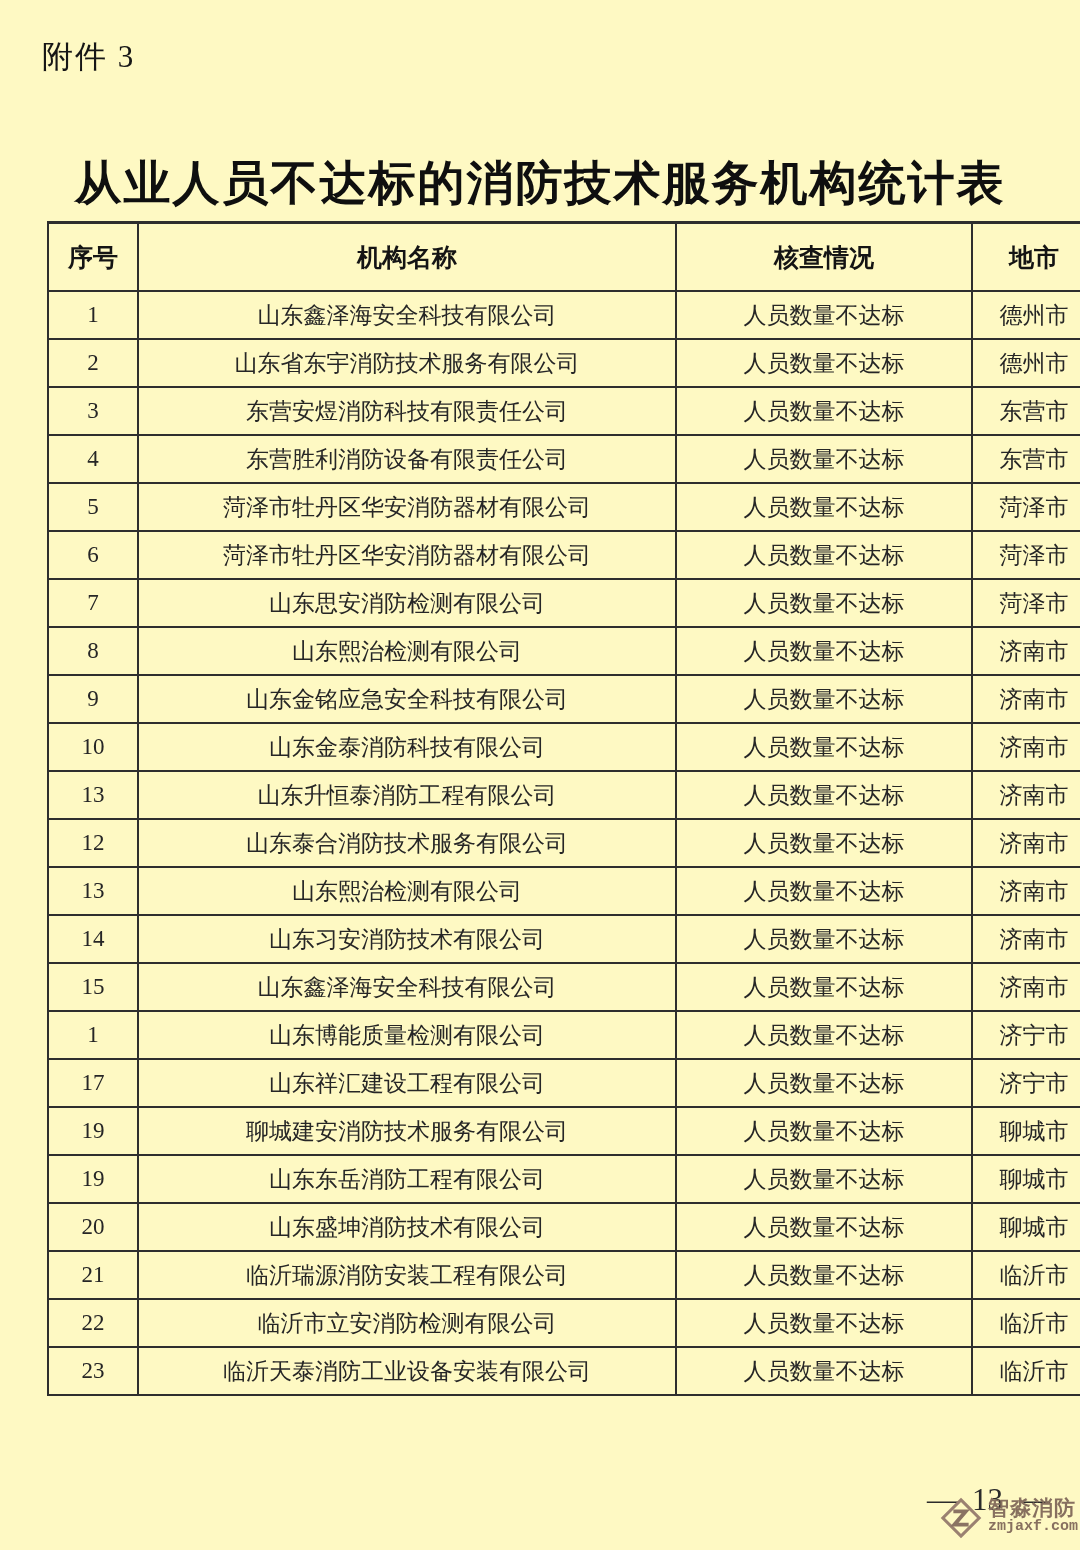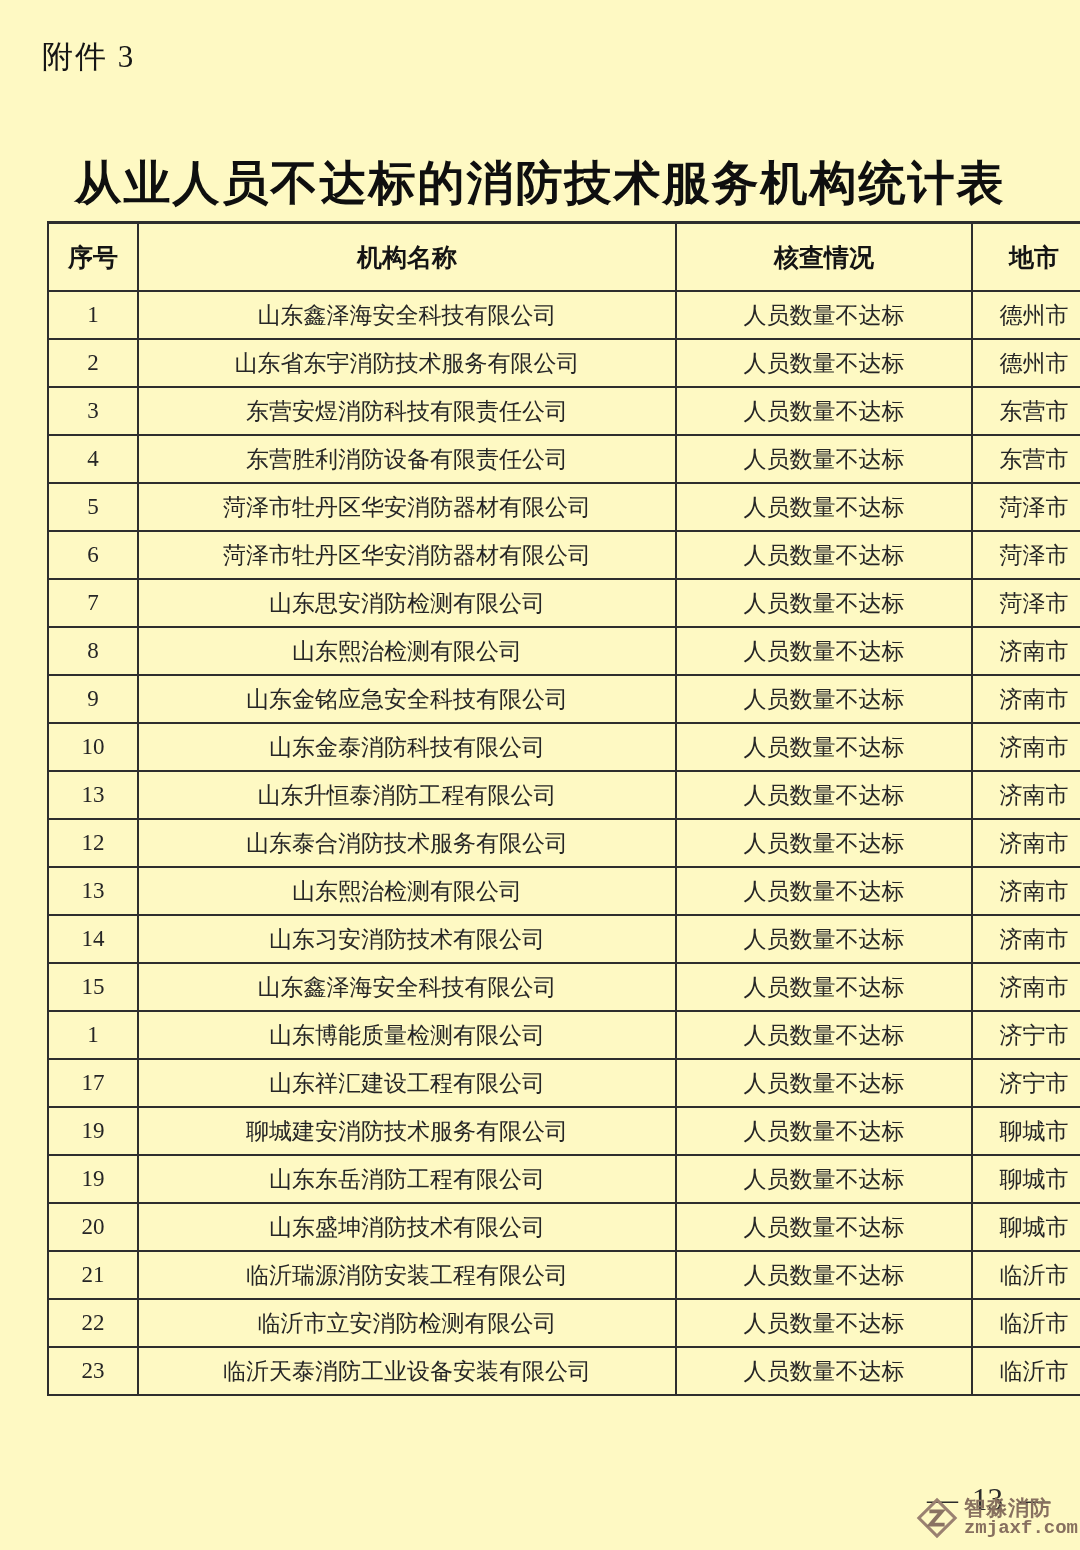--- a/index.html
+++ b/index.html
@@ -89,21 +89,21 @@
     color: #87705f;
   }
   .logo-texts { line-height: 1.05; text-align: left; }
   .logo-name {
     font-size: 21px;
     font-weight: bold;
     letter-spacing: 1px;
     font-family: "Liberation Sans", sans-serif;
   }
   .logo-domain {
-    font-size: 19px;
+    font-size: 15px;
     font-weight: bold;
     font-family: "Liberation Mono", monospace;
   }
 </style>
 </head>
 <body>
 
 <div class="page">
 
   <div class="attachment">附件 3</div>

